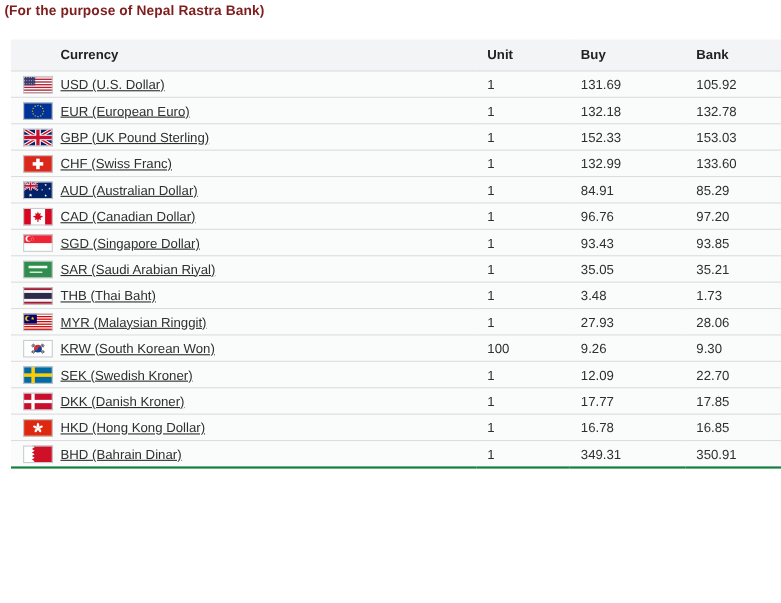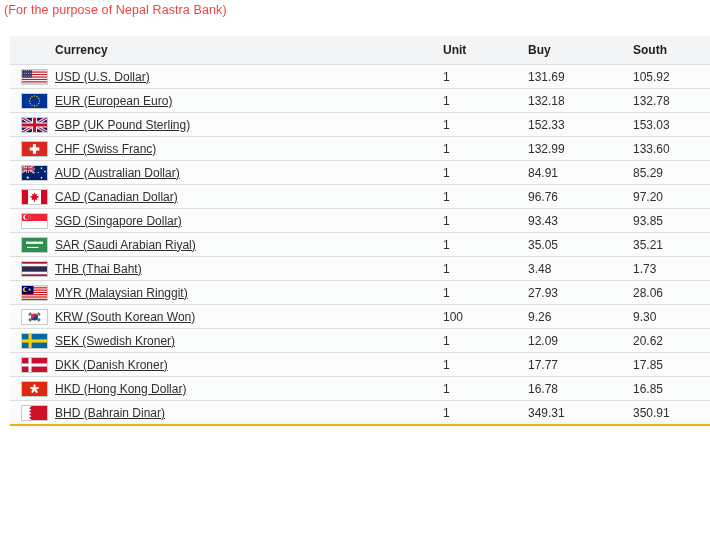--- a/index.html
+++ b/index.html
@@ -2,26 +2,26 @@
 <html><head>
 <meta charset="utf-8">
 <style>
   html,body{margin:0;padding:0;}
   body{
     width:710px;height:548px;overflow:hidden;background:#ffffff;
     font-family:"Liberation Sans",sans-serif;position:relative;
   }
   .page-title{
     position:absolute;left:4px;top:3px;
-    font-size:12.5px;font-weight:400;color:#ef4444;letter-spacing:.1px;
+    font-size:12.5px;font-weight:700;color:#7f1d1d;letter-spacing:.1px;
   }
   .table-wrap{position:absolute;left:10px;top:36px;width:700px;}
   table.fx{
     border-collapse:collapse;table-layout:fixed;width:700px;
-    background:#fafbfb;border-bottom:2px solid #eab308;
+    background:#fafbfb;border-bottom:2px solid #15803d;
   }
   col.c1{width:423px;} col.c2{width:85px;} col.c3{width:105px;} col.c4{width:87px;}
   thead th{
     background:#f3f4f5;height:28px;font-size:12px;font-weight:700;color:#222;
     text-align:left;vertical-align:middle;padding:0;
   }
   thead th.h-cur{padding-left:45px;}
   thead th.h-num{padding-left:10px;}
   tbody td{
     height:23px;border-top:1px solid #dddddf;font-size:12px;color:#2f2f2f;
@@ -44,21 +44,21 @@
         <col class="c1">
         <col class="c2">
         <col class="c3">
         <col class="c4">
       </colgroup>
     <thead>
       <tr>
         <th class="h-cur">Currency</th>
         <th class="h-num">Unit</th>
         <th class="h-num">Buy</th>
-        <th class="h-num">South</th>
+        <th class="h-num">Bank</th>
       </tr>
     </thead>
     <tbody>
         <tr>
           <td class="c-cur"><span class="flag"><svg viewBox="0 0 27 16" width="27" height="16">
                 <rect width="27" height="16" fill="#fff"></rect>
                 <rect y="0.00" width="27" height="1.23" fill="#B22234"></rect>
                 <rect y="2.46" width="27" height="1.23" fill="#B22234"></rect>
                 <rect y="4.92" width="27" height="1.23" fill="#B22234"></rect>
                 <rect y="7.39" width="27" height="1.23" fill="#B22234"></rect>
@@ -244,21 +244,21 @@
           <td class="c-num">9.30</td>
         </tr>
         <tr>
           <td class="c-cur"><span class="flag"><svg viewBox="0 0 27 16" width="27" height="16">
                 <rect width="27" height="16" fill="#006AA7"></rect>
                 <rect x="7.5" width="3.2" height="16" fill="#FECC02"></rect>
                 <rect y="6.4" width="27" height="3.2" fill="#FECC02"></rect>
               </svg></span><span class="cur-label">SEK (Swedish Kroner)</span></td>
           <td class="c-num">1</td>
           <td class="c-num">12.09</td>
-          <td class="c-num">20.62</td>
+          <td class="c-num">22.70</td>
         </tr>
         <tr>
           <td class="c-cur"><span class="flag"><svg viewBox="0 0 27 16" width="27" height="16">
                 <rect width="27" height="16" fill="#C8102E"></rect>
                 <rect x="7.5" width="3" height="16" fill="#fff"></rect>
                 <rect y="6.5" width="27" height="3" fill="#fff"></rect>
               </svg></span><span class="cur-label">DKK (Danish Kroner)</span></td>
           <td class="c-num">1</td>
           <td class="c-num">17.77</td>
           <td class="c-num">17.85</td>

